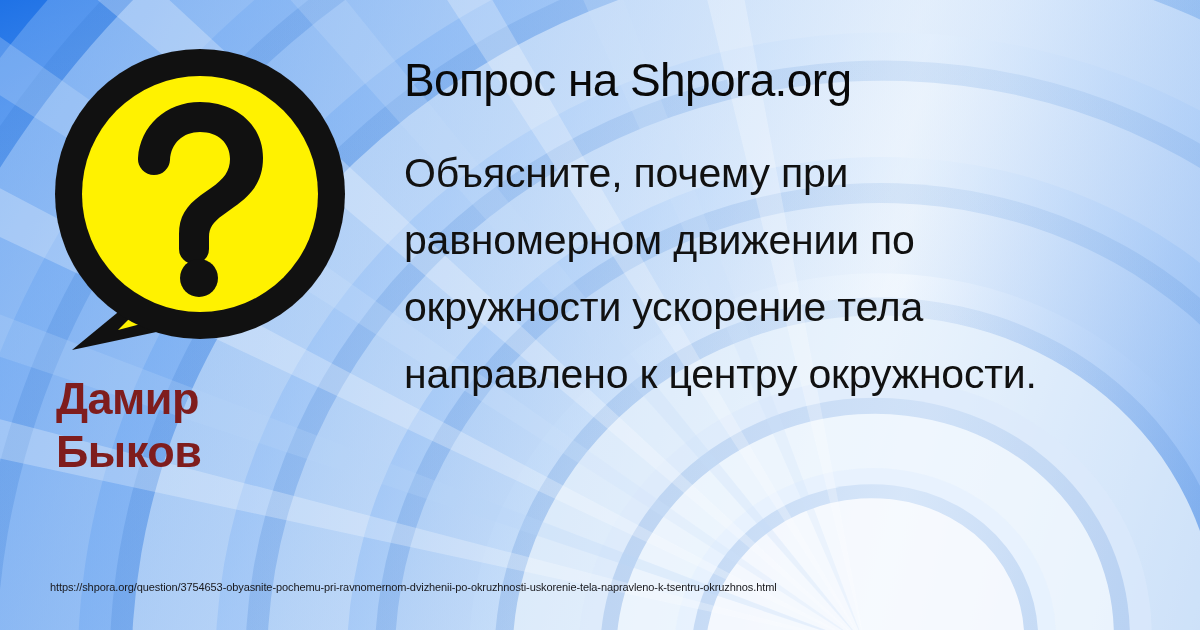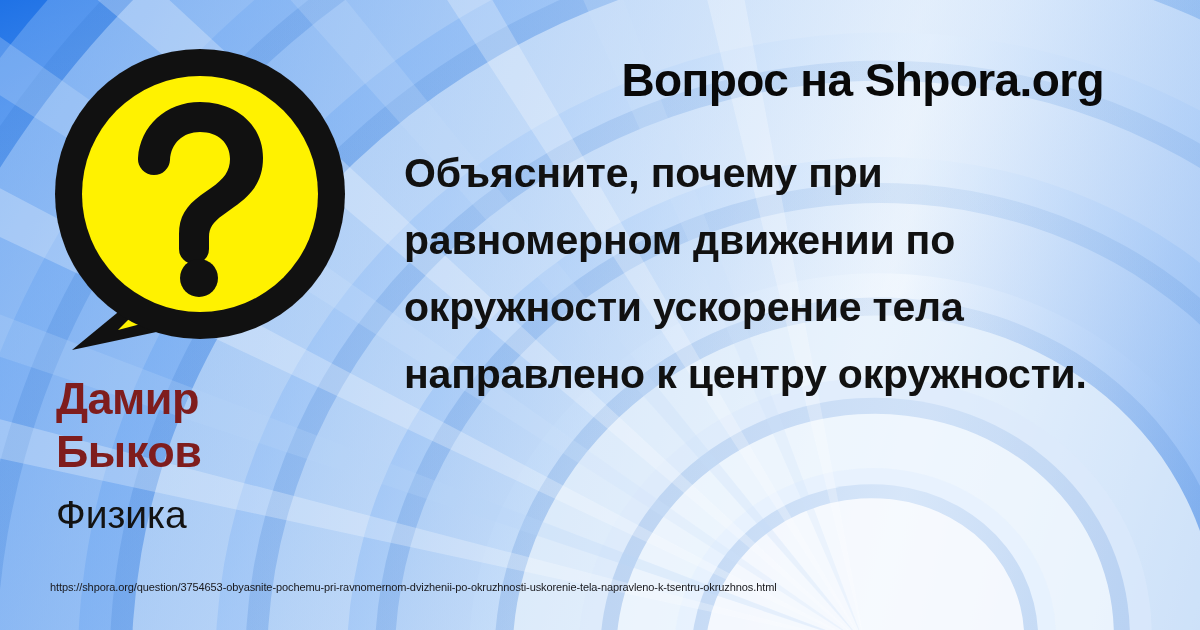--- a/index.html
+++ b/index.html
@@ -68,31 +68,30 @@
 
   
   #right-col {
     position: absolute;
     left: 404px;
     top: 52px;
     width: 700px;
   }
   #site-title {
     font-size: 46px;
-    font-weight: bold;
+    font-weight: normal;
     line-height: 56px;
     color: #090909;
     letter-spacing: -0.6px;
     margin: 0;
-    text-align: right;
   }
   #question-text {
     margin: 32px 0 0 0;
     font-size: 41px;
-    font-weight: bold;
+    font-weight: normal;
     line-height: 67px;
     color: #111111;
     letter-spacing: -0.2px;
   }
 
   
   #url-bar {
     position: absolute;
     left: 50px;
     top: 580px;
@@ -223,21 +222,20 @@
                  c20-14 29-28 29-49
                  c0-33 -27-56 -63-56 z"></path>
         <circle cx="155" cy="230" r="19"></circle>
       </g>
     </svg>
   </div>
 
   <div id="author-block">
     <div id="author-name">Дамир
 Быков</div>
-    <div id="subject">Физика</div>
   </div>
 
   <div id="right-col">
     <h1 id="site-title">Вопрос на Shpora.org</h1>
     <p id="question-text">Объясните, почему при равномерном движении по окружности ускорение тела направлено к центру окружности.</p>
   </div>
 
   <div id="url-bar">https://shpora.org/question/3754653-obyasnite-pochemu-pri-ravnomernom-dvizhenii-po-okruzhnosti-uskorenie-tela-napravleno-k-tsentru-okruzhnos.html</div>
 
 </div>

